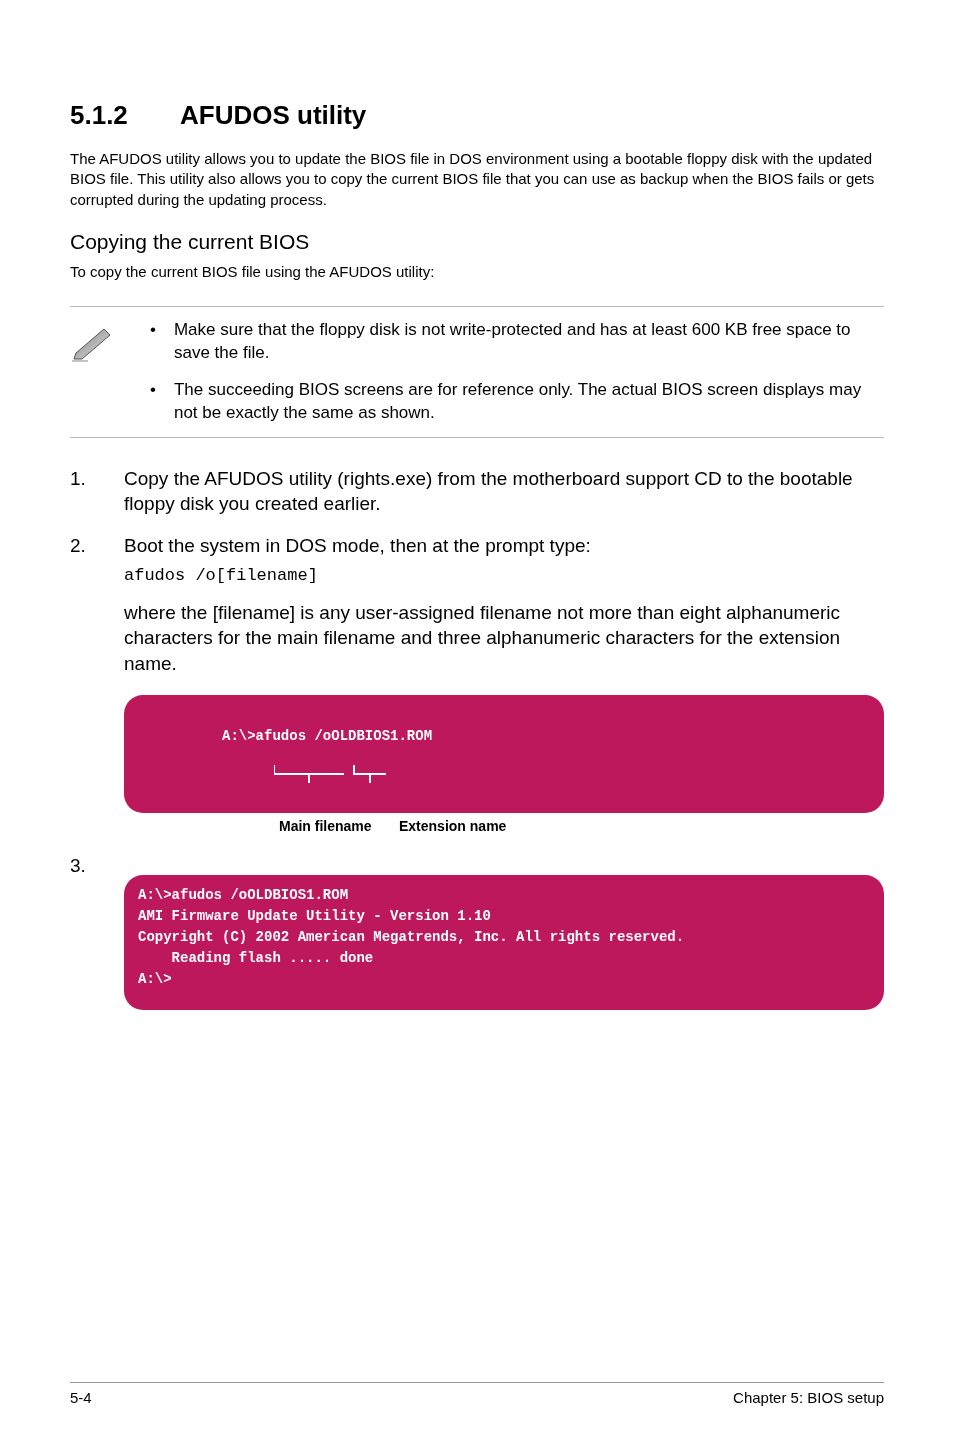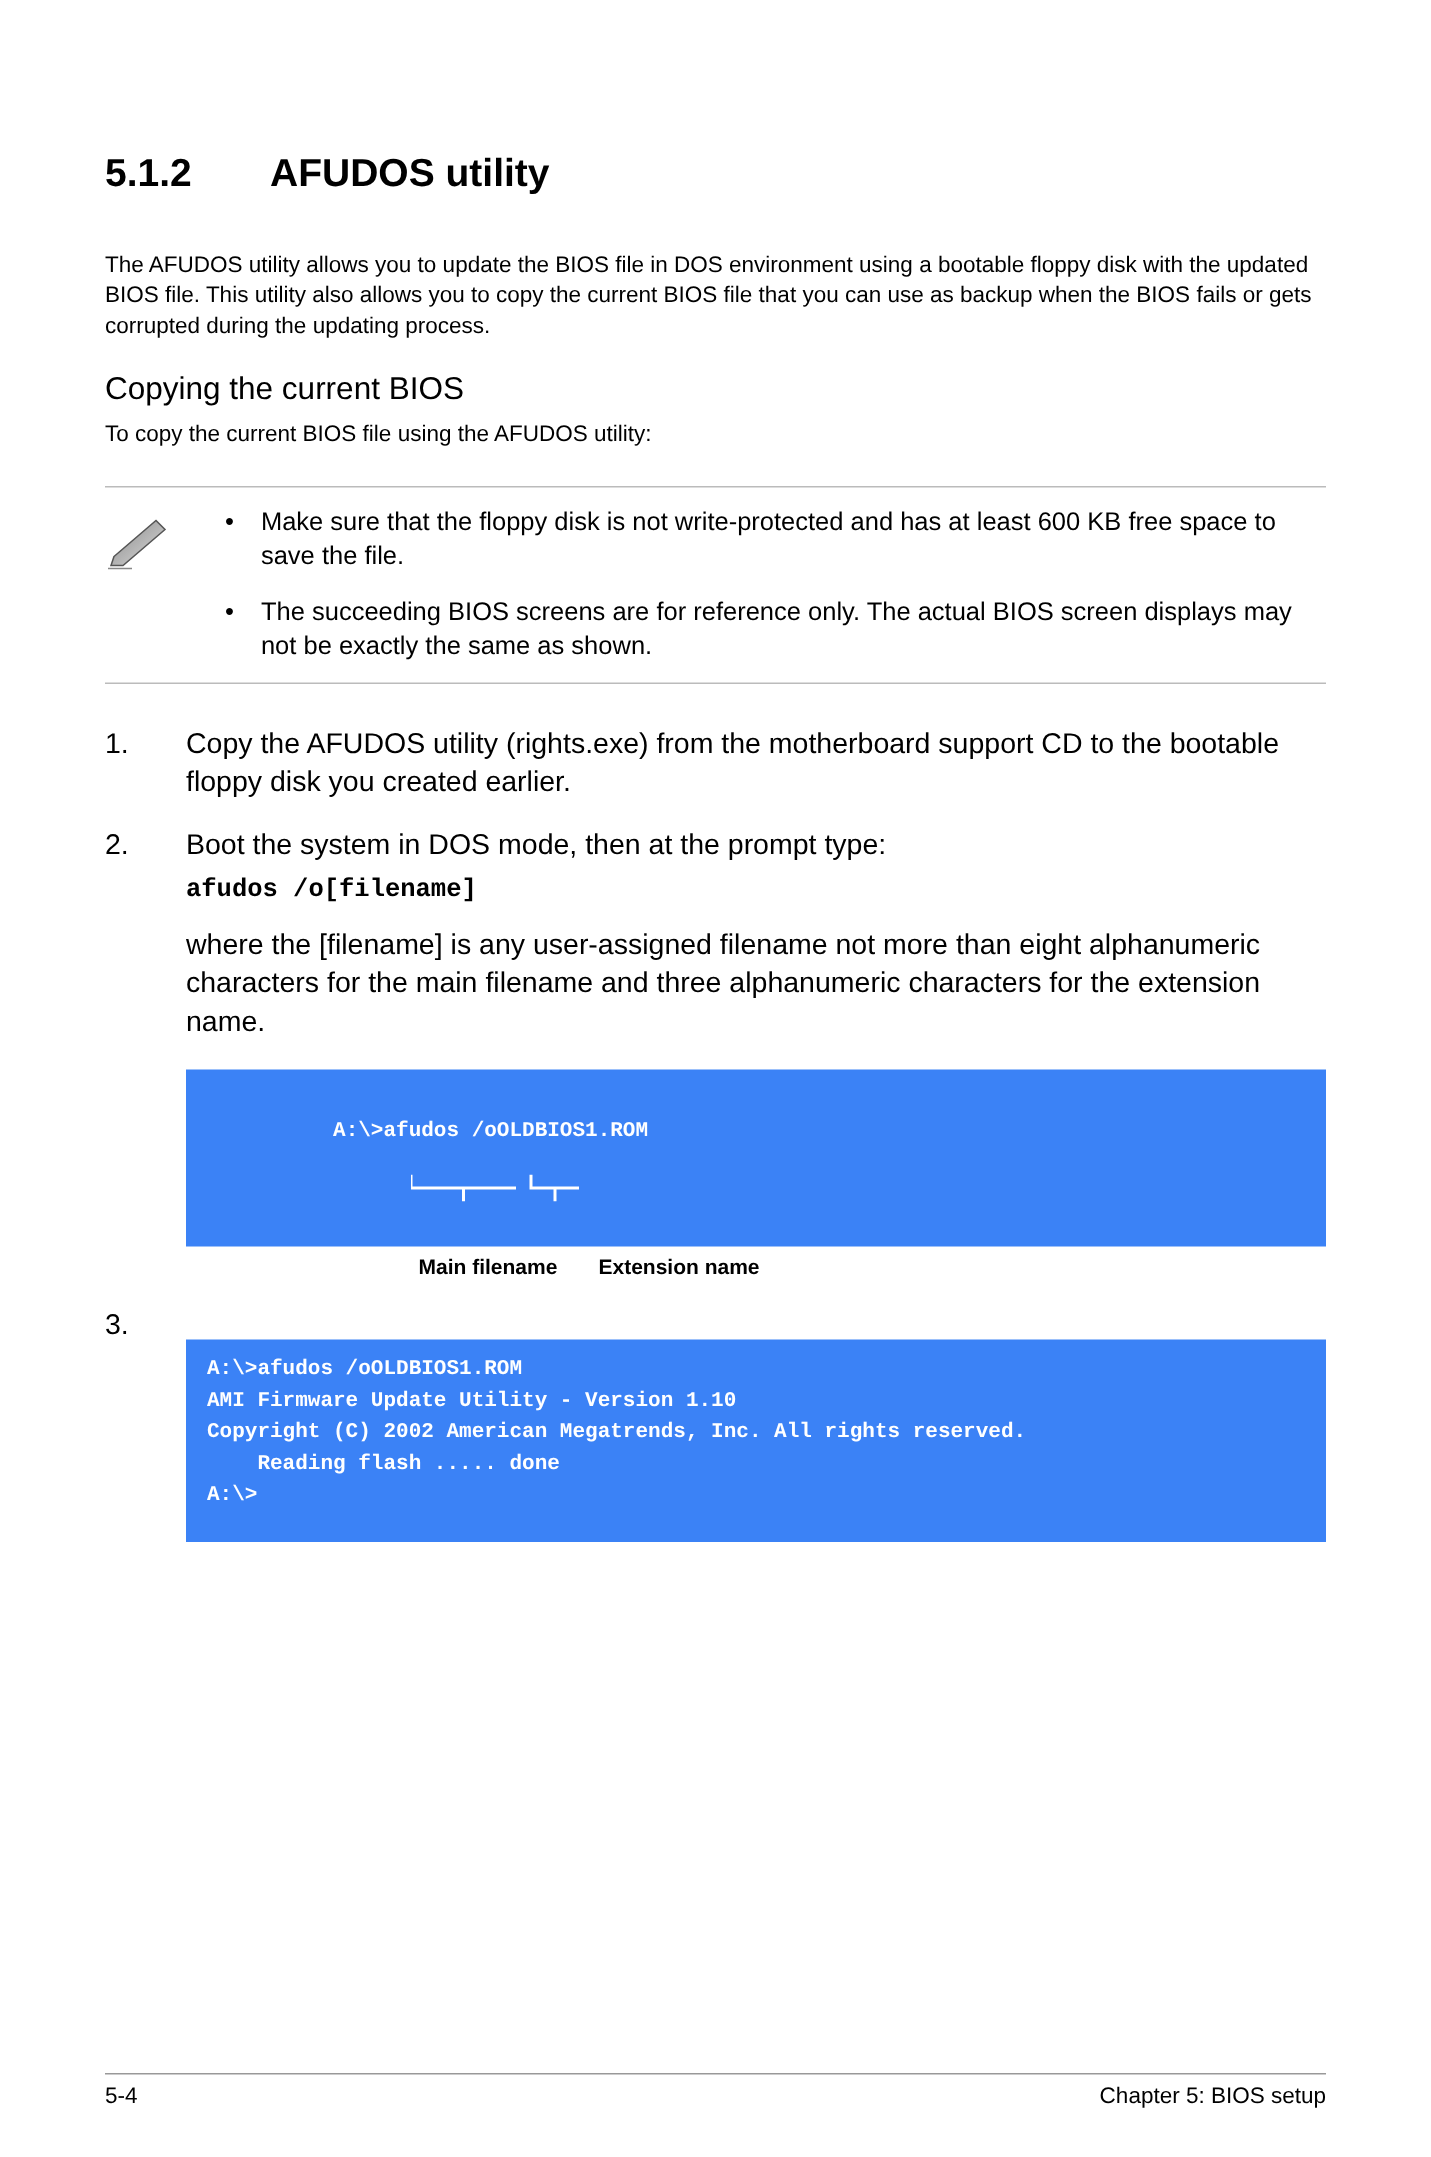--- a/index.html
+++ b/index.html
@@ -5,43 +5,43 @@
   * { margin: 0; padding: 0; box-sizing: border-box; }
   body {
     width: 954px;
     height: 1438px;
     background: #fff;
     font-family: Arial, Helvetica, sans-serif;
     color: #000;
     padding: 100px 70px 40px 70px;
     position: relative;
   }
-  .h-section { font-size: 26px; font-weight: bold; margin-bottom: 36px; }
+  .h-section { font-size: 26px; font-weight: bold; margin-bottom: 18px; }
   .h-section .num { display: inline-block; width: 110px; }
   .body-text { font-size: 15px; line-height: 1.35; margin-bottom: 20px; }
   .h-sub { font-size: 21px; font-weight: normal; margin-bottom: 8px; }
   .note-block {
     display: flex;
     gap: 20px;
     border-top: 1px solid #bbb;
     border-bottom: 1px solid #bbb;
     padding: 12px 0 12px 0;
     margin: 18px 0 28px 0;
   }
   .note-icon { width: 60px; flex: none; display:flex; align-items:flex-start; padding-top:4px; }
   .note-list { flex: 1; font-size: 17px; line-height: 1.35; }
   .note-list .item { display: flex; gap: 18px; margin-bottom: 14px; }
   .note-list .item:last-child { margin-bottom: 0; }
   .note-list .bullet { flex: none; }
   .steps { }
   .step { display: flex; gap: 30px; font-size: 19px; line-height: 1.35; margin-bottom: 16px; }
   .step .num { flex: none; width: 24px; }
   .step .content { flex: 1; }
-  .mono { font-family: "Courier New", monospace; font-weight: bold; font-size: 17px; margin: 6px 0 12px 0; }
-  .code-block { background: #3b82f6; color: #fff; font-family: "Courier New", monospace; font-size: 14px; font-weight: bold; padding: 10px 14px; white-space: pre; line-height: 1.5; }
+  .mono { font-family: "Courier New", monospace; font-weight: normal; font-size: 17px; margin: 6px 0 12px 0; }
+  .code-block { background: #be185d; color: #fff; font-family: "Courier New", monospace; font-size: 14px; font-weight: bold; padding: 10px 14px; white-space: pre; line-height: 1.5; border-radius: 19px; }
   .code-block.first { padding-bottom: 24px; position: relative; }
   .label-row { display: flex; font-size: 14px; font-weight: bold; margin-top: 4px; }
   .label-row .spacer1 { width: 155px; }
   .label-row .lbl1 { width: 120px; }
   .label-row .lbl2 { }
   .footer {
     position: absolute;
     bottom: 32px;
     left: 70px;
     right: 70px;

